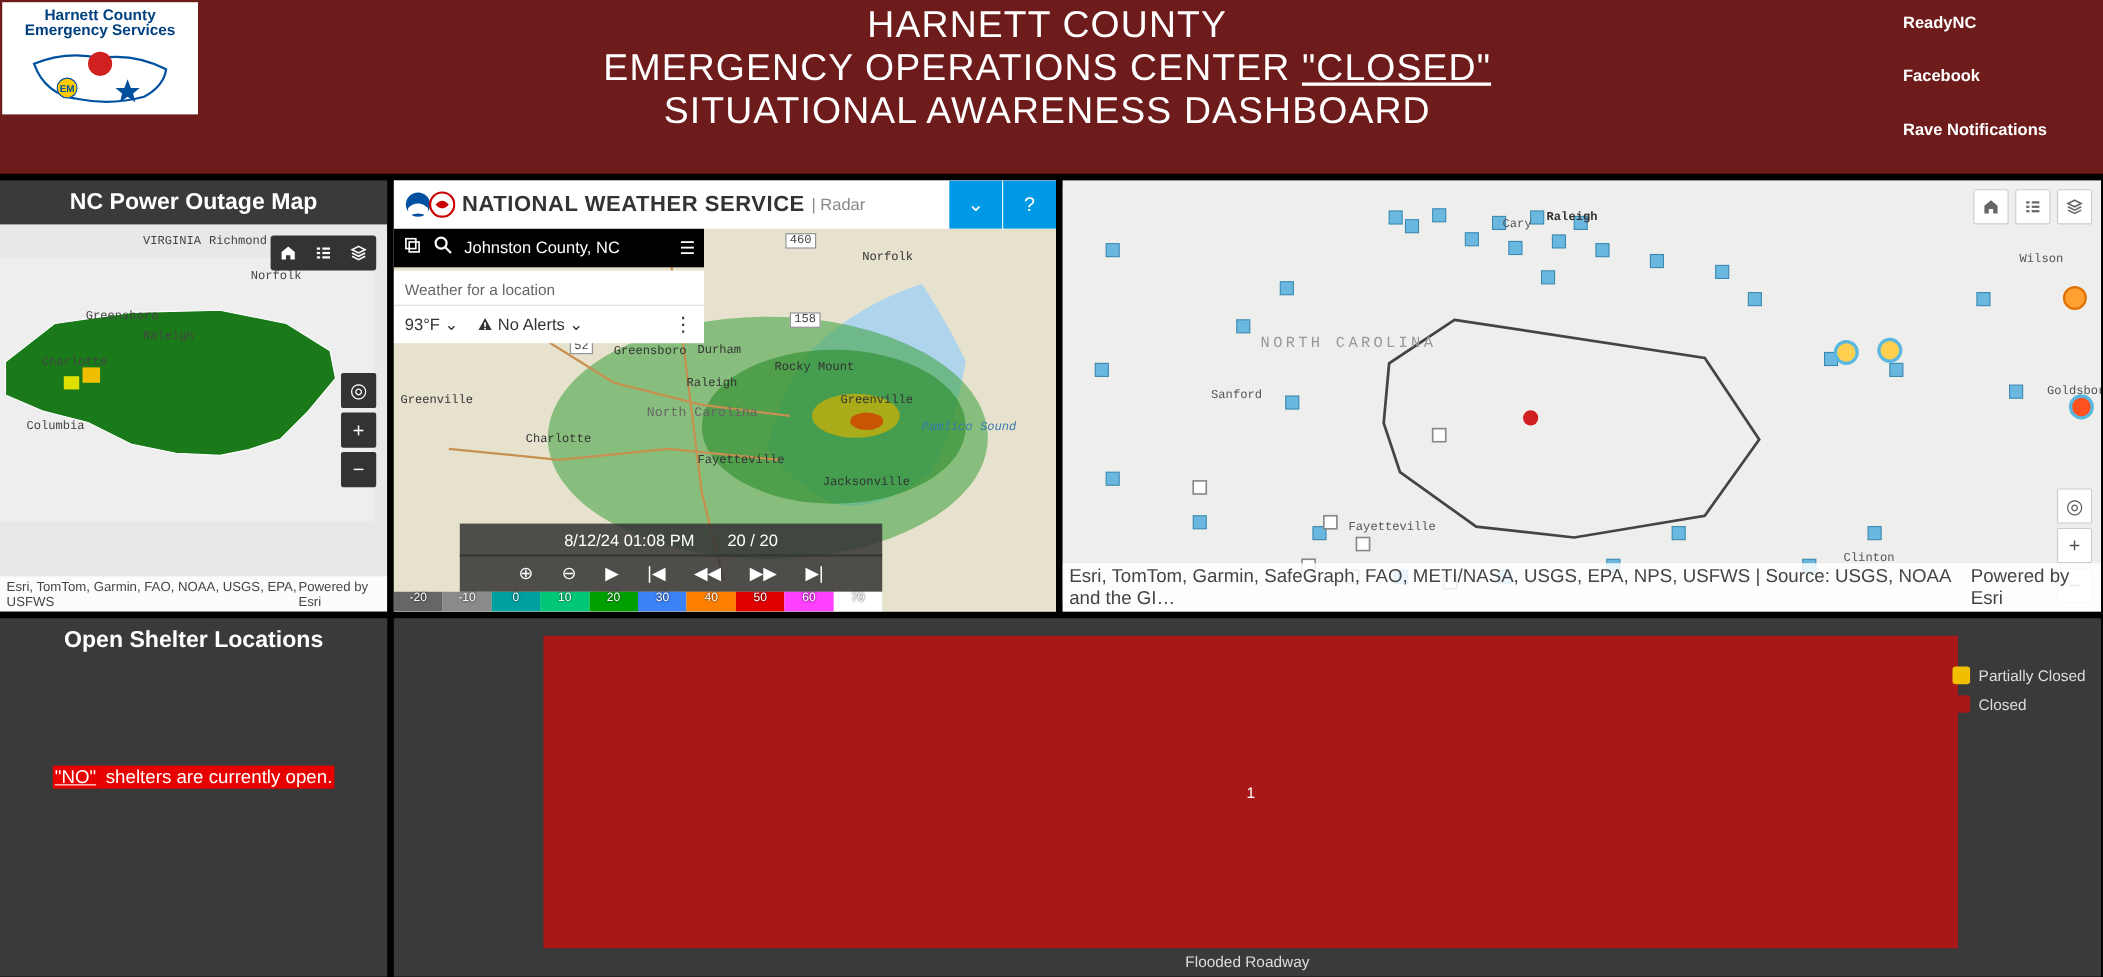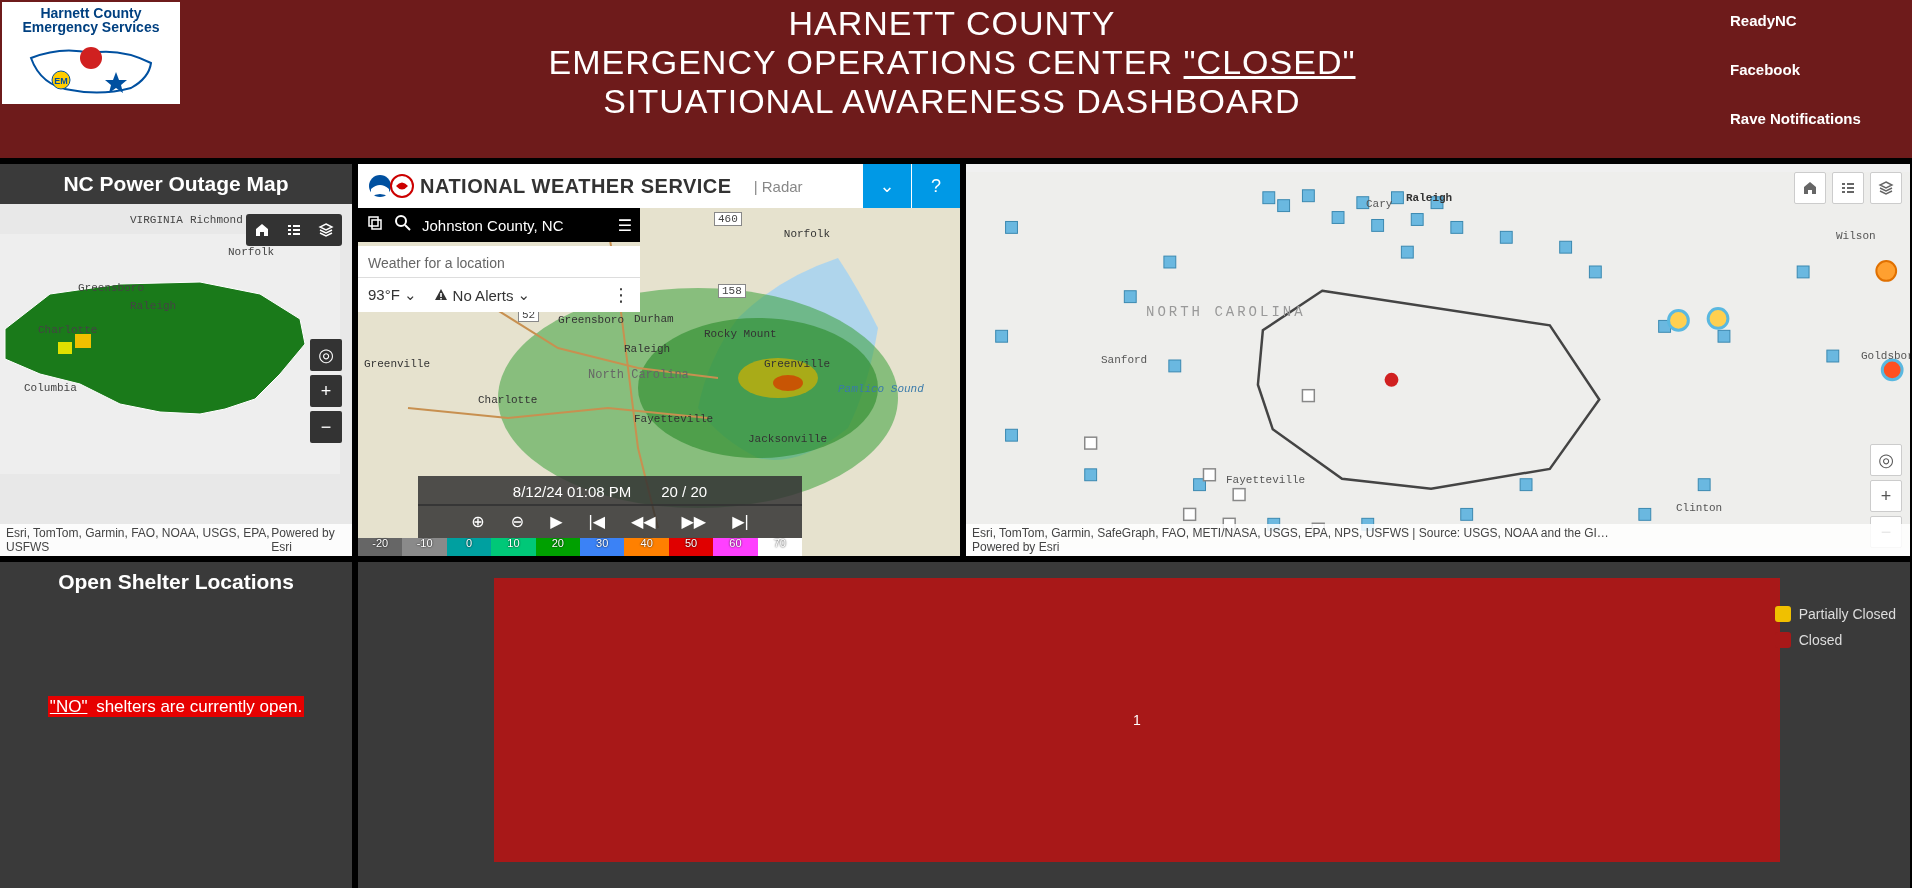--- a/index.html
+++ b/index.html
@@ -96,21 +96,21 @@
 }
 
 
 .nws-panel { background: #fff; color: #333; }
 .nws-header {
   height: 44px; background: #fff;
   display: flex; align-items: center; padding: 0 0 0 10px;
 }
 .nws-logo { width: 46px; height: 30px; margin-right: 6px; }
 .nws-title { font-size: 20px; font-weight: 600; color: #333; letter-spacing: 0.5px; }
-.nws-sub { font-size: 15px; color: #888; margin-left: 22px; }
+.nws-sub { font-size: 15px; color: #888; margin-left: 6px; }
 .nws-header .spacer { flex: 1; }
 .nws-header .hdr-btn {
   width: 48px; height: 44px; background: #0099e6; color: #fff;
   display: flex; align-items: center; justify-content: center;
   cursor: pointer; font-size: 18px; margin-left: 1px;
 }
 .nws-search {
   position: absolute; top: 44px; left: 0;
   width: 282px; background: #000;
   display: flex; align-items: center; padding: 6px 8px; gap: 10px;
@@ -172,22 +172,22 @@
   display: flex; flex-direction: column; gap: 4px;
 }
 .right-map .map-tools-side .btn {
   width: 32px; height: 32px; background: #fff; border: 1px solid #ccc;
   display: flex; align-items: center; justify-content: center;
   cursor: pointer; font-size: 18px; color: #555; border-radius: 2px;
 }
 .right-map .attribution {
   position: absolute; bottom: 0; left: 0; right: 0;
   background: rgba(255,255,255,0.85);
-  color: #444; font-size: 12px;
-  display: flex; justify-content: space-between; padding: 2px 6px; flex-direction: column;
+  color: #444; font-size: 17px;
+  display: flex; justify-content: space-between; padding: 2px 6px;
 }
 
 
 .shelter-panel .msg {
   position: absolute; top: 135px; left: 0; right: 0;
   text-align: center; font-size: 17px;
 }
 .shelter-panel .msg .no-badge {
   background: #e60000; color: #fff; text-decoration: underline;
   padding: 1px 2px;
@@ -539,15 +539,16 @@
     <div class="legend">
       <div class="item">
         <span class="swatch" style="background:#f0c000"></span>
         <span>Partially Closed</span>
       </div>
       <div class="item">
         <span class="swatch" style="background:#a81818"></span>
         <span>Closed</span>
       </div>
     </div>
+    <div class="xlabel">Flooded Roadway</div>
   </div>
 
 </div>
 
 </body></html>

